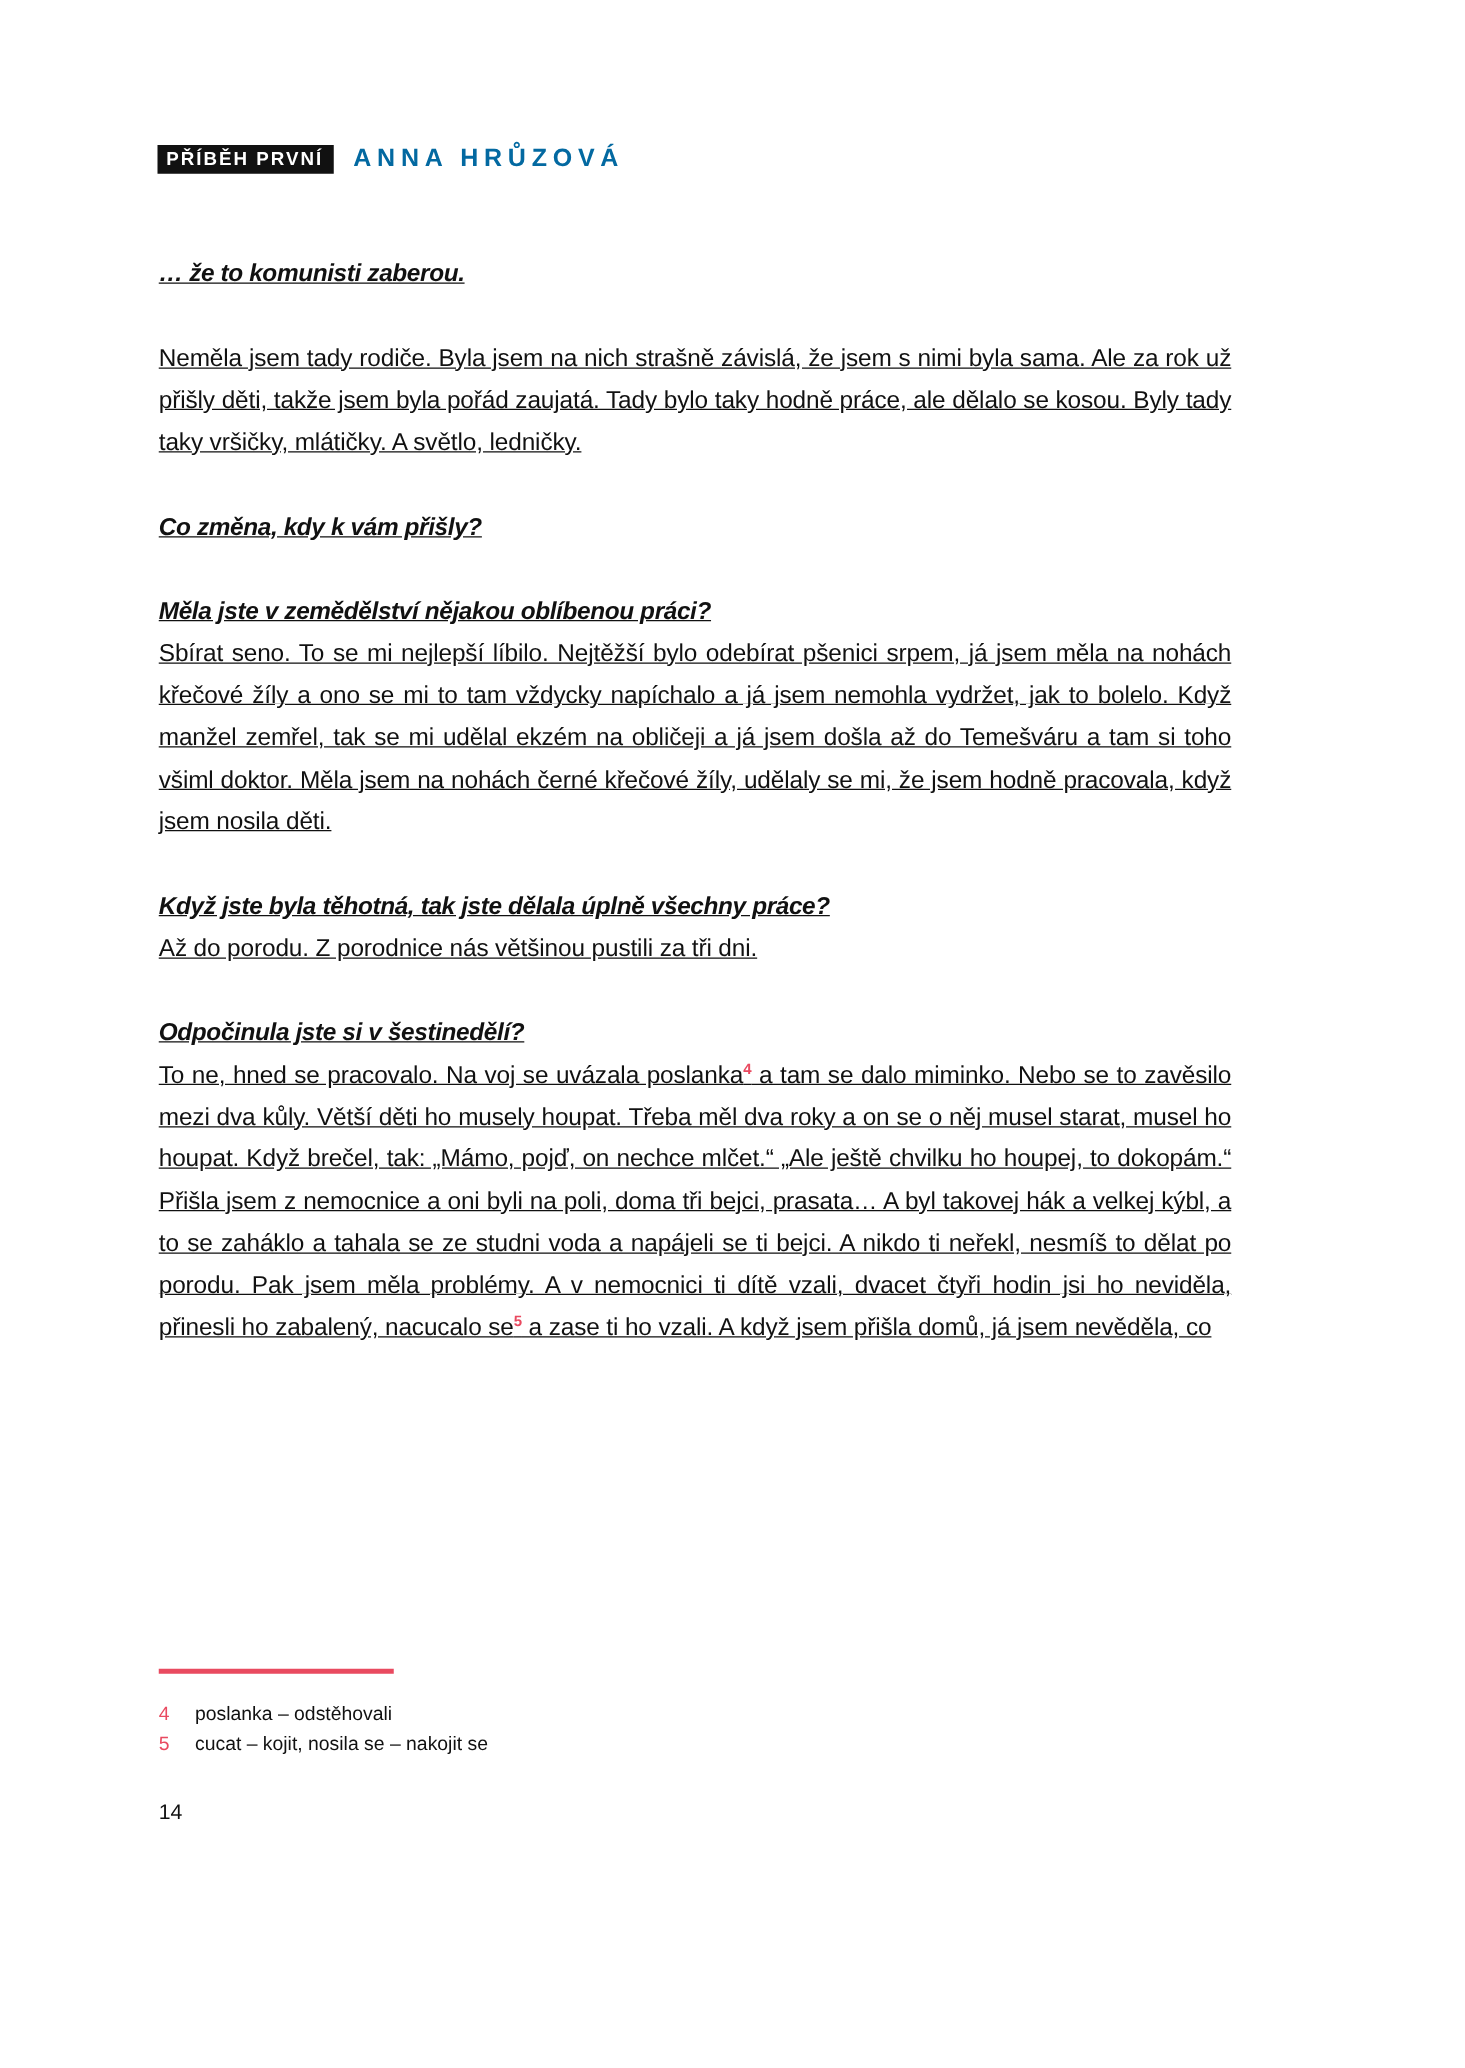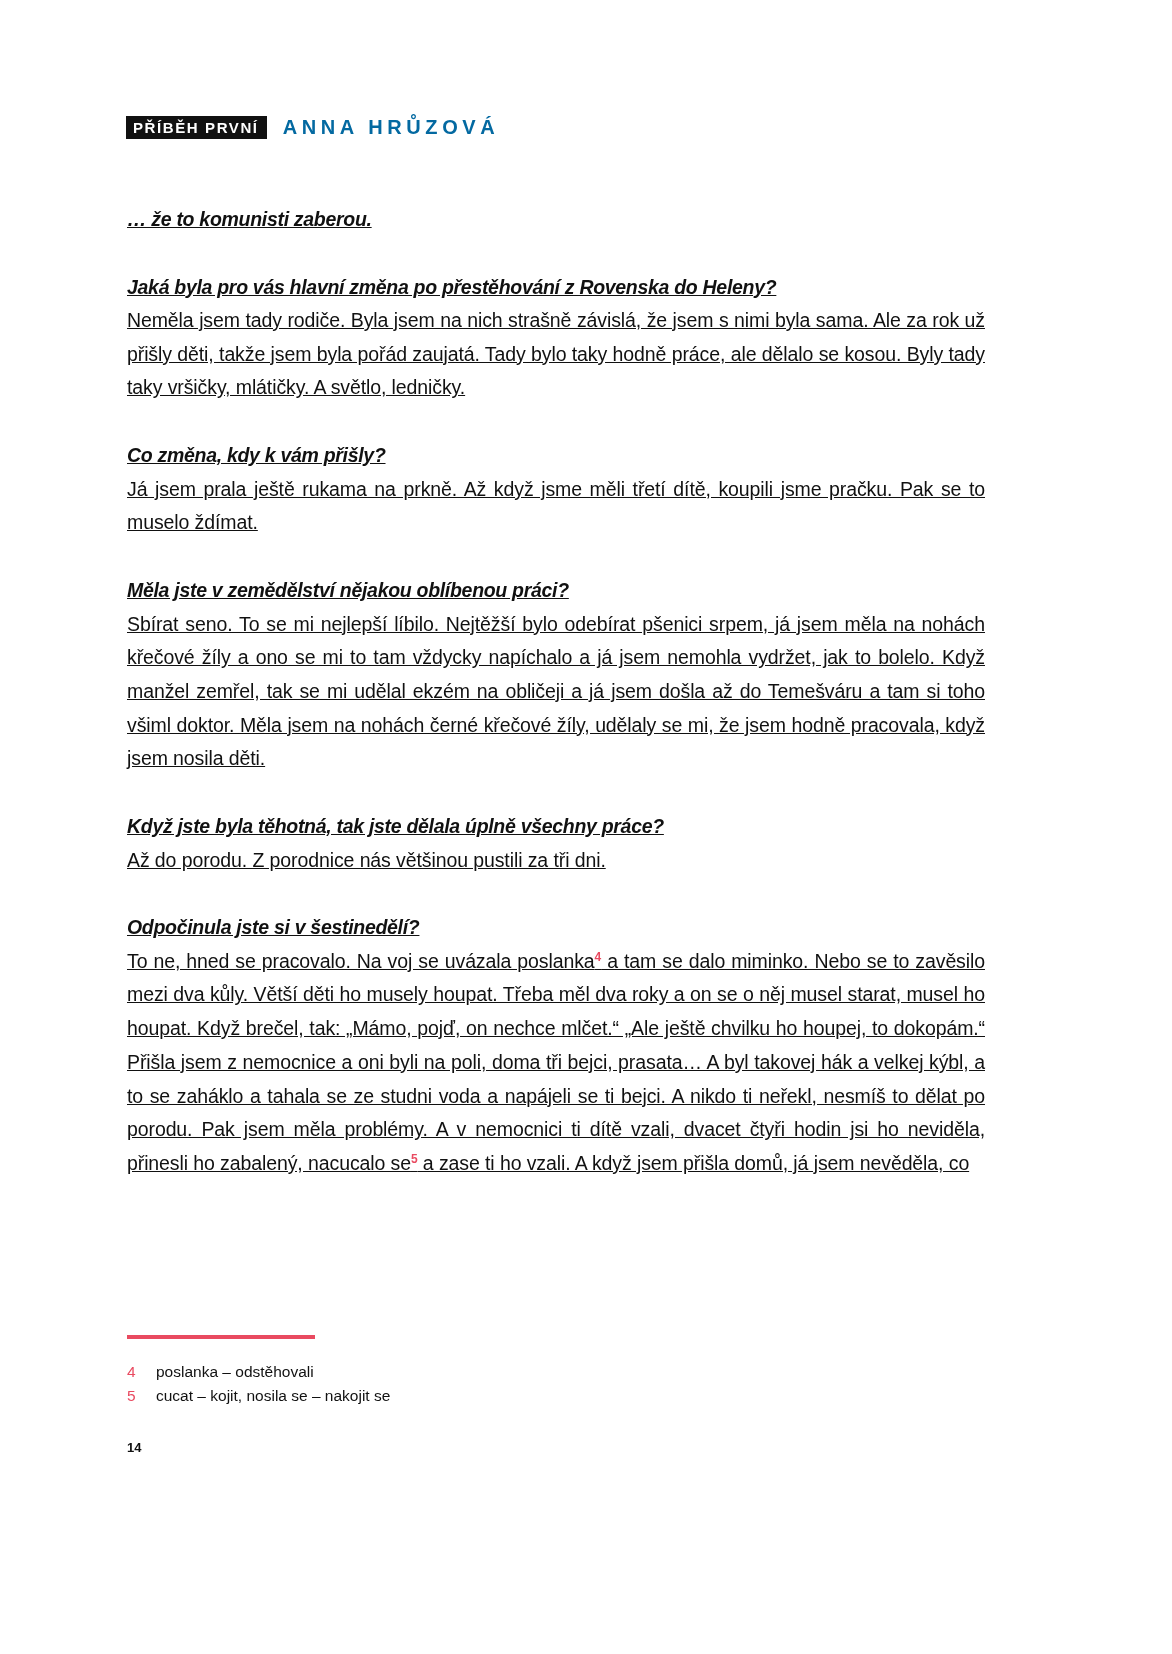--- a/index.html
+++ b/index.html
@@ -13,41 +13,39 @@
   .content { position: absolute; left: 127px; top: 203px; width: 858px; }
   .qa { margin-bottom: 34px; text-decoration: underline; }
   .question { font-style: italic; font-weight: bold; font-size: 19.5px; line-height: 33.5px;
               letter-spacing: -0.3px; }
   .answer { font-size: 19.5px; line-height: 33.7px; text-align: justify; letter-spacing: -0.1px; }
   .fnref { color: #e94a60; font-weight: bold; font-size: 12px; vertical-align: 7px; line-height: 0; }
   .footnote-rule { position: absolute; left: 127px; top: 1335px; width: 188px; height: 4px; background: #e94a60; }
   .footnotes { position: absolute; left: 127px; top: 1360px; font-size: 15.5px; line-height: 24px; }
   .fn { display: flex; }
   .fn-num { color: #e94a60; width: 29px; }
-  .page-number { position: absolute; left: 127px; top: 1440px; font-size: 13px; font-weight: bold; }
+  .page-number { position: absolute; left: 127px; top: 1440px; font-size: 17px; font-weight: normal; }
 </style>
 </head>
 <body>
 
 <div class="header">
   <div class="chapter-label">PŘÍBĚH PRVNÍ</div>
   <div class="author-name">ANNA HRŮZOVÁ</div>
 </div>
 
 <div class="content">
   <div class="qa">
     <div class="question">… že to komunisti zaberou.</div>
   </div>
   <div class="qa">
-    <div class="question">Jaká byla pro vás hlavní změna po přestěhování z Rovenska do Heleny?</div>
     <div class="answer">Neměla jsem tady rodiče. Byla jsem na nich strašně závislá, že jsem s nimi byla sama. Ale za rok už přišly děti, takže jsem byla pořád zaujatá. Tady bylo taky hodně práce, ale dělalo se kosou. Byly tady taky vršičky, mlátičky. A světlo, ledničky.</div>
   </div>
   <div class="qa">
     <div class="question">Co změna, kdy k vám přišly?</div>
-    <div class="answer">Já jsem prala ještě rukama na prkně. Až když jsme měli třetí dítě, koupili jsme pračku. Pak se to muselo ždímat.</div>
   </div>
   <div class="qa">
     <div class="question">Měla jste v zemědělství nějakou oblíbenou práci?</div>
     <div class="answer">Sbírat seno. To se mi nejlepší líbilo. Nejtěžší bylo odebírat pšenici srpem, já jsem měla na nohách křečové žíly a ono se mi to tam vždycky napíchalo a já jsem nemohla vydržet, jak to bolelo. Když manžel zemřel, tak se mi udělal ekzém na obličeji a já jsem došla až do Temešváru a tam si toho všiml doktor. Měla jsem na nohách černé křečové žíly, udělaly se mi, že jsem hodně pracovala, když jsem nosila děti.</div>
   </div>
   <div class="qa">
     <div class="question">Když jste byla těhotná, tak jste dělala úplně všechny práce?</div>
     <div class="answer">Až do porodu. Z porodnice nás většinou pustili za tři dni.</div>
   </div>
   <div class="qa">

